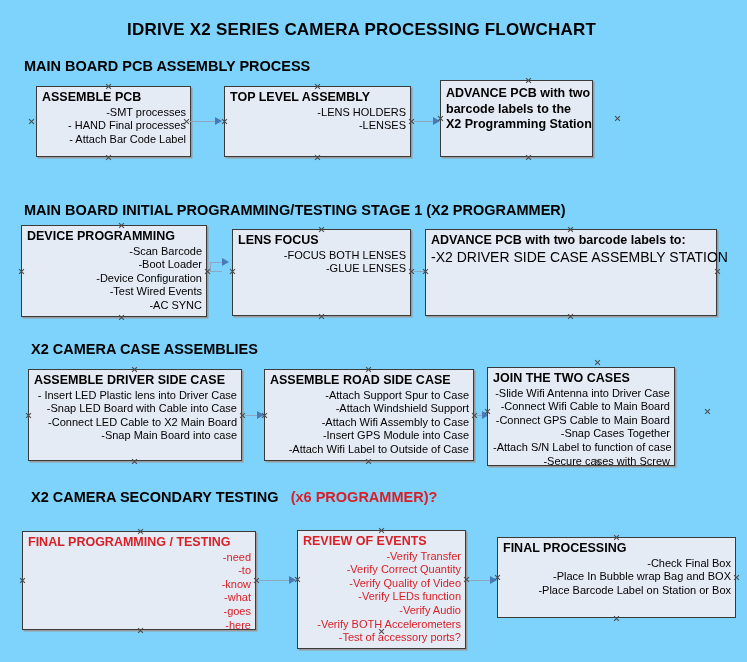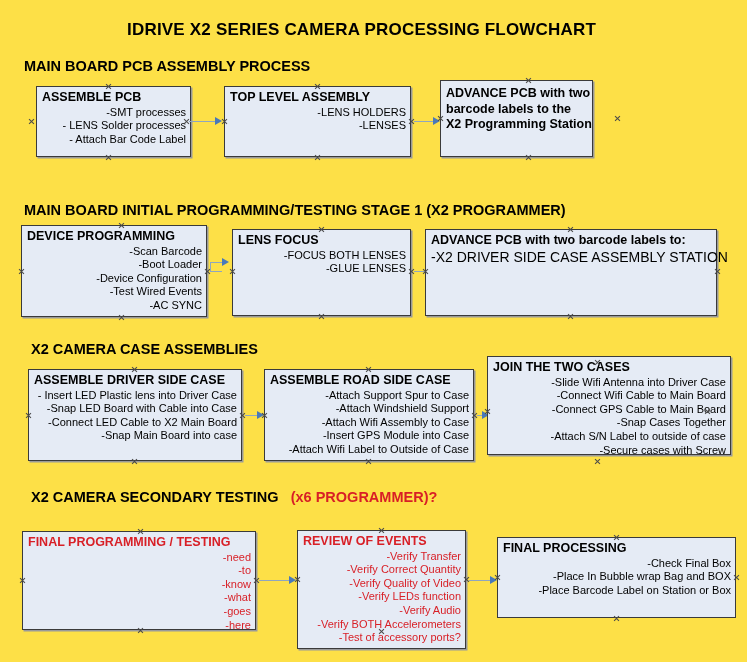--- a/index.html
+++ b/index.html
@@ -9,21 +9,21 @@
     background: #ffffff;
   }
   body {
     font-family: "Liberation Sans", sans-serif;
     color: #000000;
   }
   #canvas {
     position: relative;
     width: 747px;
     height: 662px;
-    background: #fde047;
+    background: #7dd3fc;
     overflow: hidden;
   }
   .abs { position: absolute; }
 
   
   .main-title {
     font-size: 17px;
     font-weight: bold;
     letter-spacing: .2px;
     white-space: nowrap;
@@ -110,21 +110,21 @@
 
   <div class="abs main-title" style="left:127px; top:20px;">IDRIVE X2  SERIES CAMERA PROCESSING FLOWCHART</div>
 
   <div class="abs section-title" style="left:24px; top:58px;">
     <span>MAIN BOARD PCB ASSEMBLY PROCESS</span>
   </div>
 
   <div class="abs node" style="left:36px; top:86px; width:155px; height:71px;">
     <div class="node-title">ASSEMBLE PCB</div>
     <div class="node-line">-SMT processes</div>
-    <div class="node-line">- LENS Solder processes</div>
+    <div class="node-line">- HAND Final processes</div>
     <div class="node-line">- Attach Bar Code Label</div>
   </div>
   <div class="abs handle" style="left:105px; top:83px;"></div>
   <div class="abs handle" style="left:105px; top:154px;"></div>
   <div class="abs handle" style="left:28px; top:118px;"></div>
   <div class="abs handle" style="left:183px; top:118px;"></div>
 
   <div class="abs conn" style="left:189px; top:121px; width:26px;"></div>
   <div class="abs conn-arrow" style="left:215px; top:117px;"></div>
 
@@ -223,27 +223,27 @@
     <div class="node-line">-Attach Wifi Label to Outside of Case</div>
   </div>
   <div class="abs handle" style="left:365px; top:366px;"></div>
   <div class="abs handle" style="left:365px; top:458px;"></div>
   <div class="abs handle" style="left:261px; top:412px;"></div>
   <div class="abs handle" style="left:471px; top:412px;"></div>
 
   <div class="abs conn" style="left:477px; top:415px; width:9px;"></div>
   <div class="abs conn-arrow" style="left:482px; top:411px;"></div>
 
-  <div class="abs node" style="left:487px; top:356px; width:244px; height:99px;">
+  <div class="abs node" style="left:487px; top:367px; width:188px; height:99px;">
     <div class="node-title">JOIN THE TWO CASES</div>
     <div class="node-line">-Slide Wifi Antenna into Driver Case</div>
     <div class="node-line">-Connect Wifi Cable to Main Board</div>
     <div class="node-line">-Connect GPS Cable to Main Board</div>
     <div class="node-line">-Snap Cases Together</div>
-    <div class="node-line">-Attach S/N Label to outside of case</div>
+    <div class="node-line">-Attach S/N Label to function of case</div>
     <div class="node-line">-Secure cases with Screw</div>
   </div>
   <div class="abs handle" style="left:594px; top:359px;"></div>
   <div class="abs handle" style="left:594px; top:458px;"></div>
   <div class="abs handle" style="left:484px; top:408px;"></div>
   <div class="abs handle" style="left:704px; top:408px;"></div>
 
   <div class="abs section-title" style="left:31px; top:489px;">
     <span>X2 CAMERA SECONDARY TESTING</span>
     <span>&nbsp;</span>

